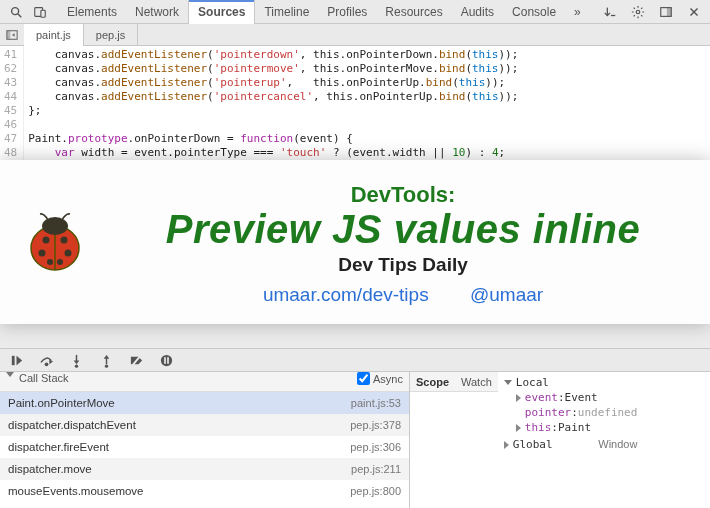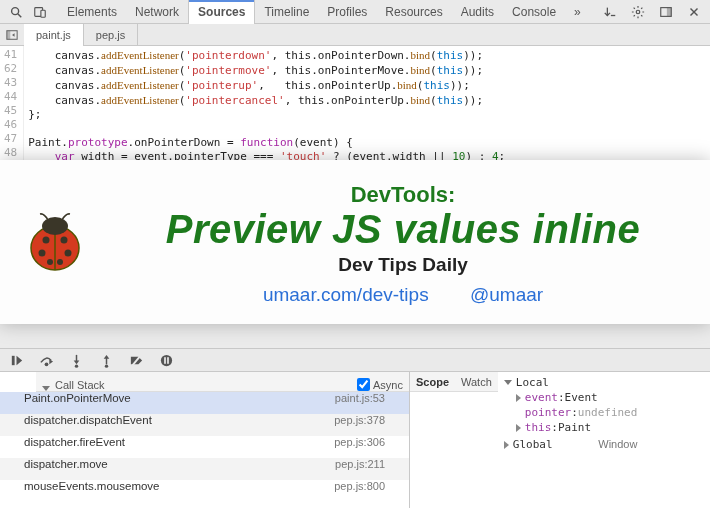--- a/index.html
+++ b/index.html
@@ -68,21 +68,21 @@
     background: #fff; color: #aaa;
     padding: 2px 6px 2px 4px;
     text-align: right;
     border-right: 1px solid #eee;
     line-height: 14px;
   }
   .code-lines { padding: 2px 4px; line-height: 14px; white-space: pre; }
   .tok-str { color: #c73c3c; }
   .tok-kw { color: #a626a4; }
   .tok-this { color: #0070c1; }
-  .tok-fn { color: #945200; font-family: Liberation Serif, serif; }
+  .tok-fn { color: #945200; }
   .tok-num { color: #1c7a1c; }
   .cl { color: #222; }
 
   .promo {
     position: absolute;
     top: 160px; left: 0; right: 0;
     background: #fdfdfd;
     box-shadow: 0 0 18px rgba(0,0,0,0.25);
     padding: 22px 20px 18px 20px;
     display: flex; align-items: center; gap: 26px;
@@ -120,30 +120,30 @@
     position: absolute; top: 372px; left: 0; right: 0; bottom: 0;
     display: flex;
   }
   .pane-left {
     width: 410px;
     background: #fff;
     border-right: 1px solid #c8c8c8;
     display: flex; flex-direction: column;
   }
   .pane-left-header {
-    height: 20px; display: flex; align-items: flex-end;
+    height: 20px; display: flex; align-items: flex-start;
     background: #f4f4f4;
     border-bottom: 1px solid #ddd;
-    padding: 0 6px; font-size: 11px; color: #555; margin-left: 36px;
+    padding: 0 6px; font-size: 11px; color: #555;
   }
   .async-check { margin-left: auto; display: flex; align-items: center; gap: 3px; }
   .stack-rows { flex: 1; overflow: hidden; }
   .stack-row {
-    height: 22px; display: flex; align-items: flex-start;
-    padding: 0 24px;
+    height: 22px; display: flex; align-items: center;
+    padding: 0 8px;
     font-size: 11.5px; color: #333;
   }
   .stack-row.odd { background: #fff; }
   .stack-row.even { background: #f3f3f3; }
   .stack-row.sel { background: #d6e0f5; }
   .stack-loc { margin-left: auto; color: #777; font-size: 11px; }
 
   .pane-right {
     flex: 1; background: #fff; display: flex; flex-direction: row;
   }

